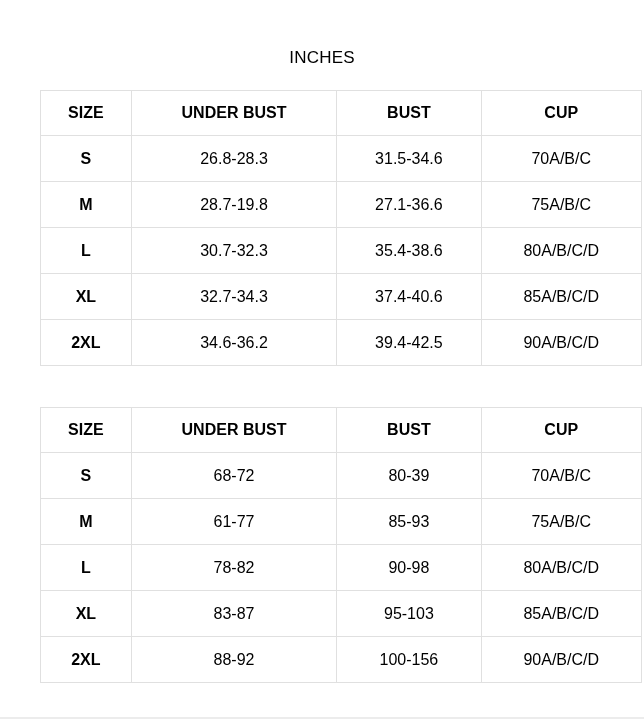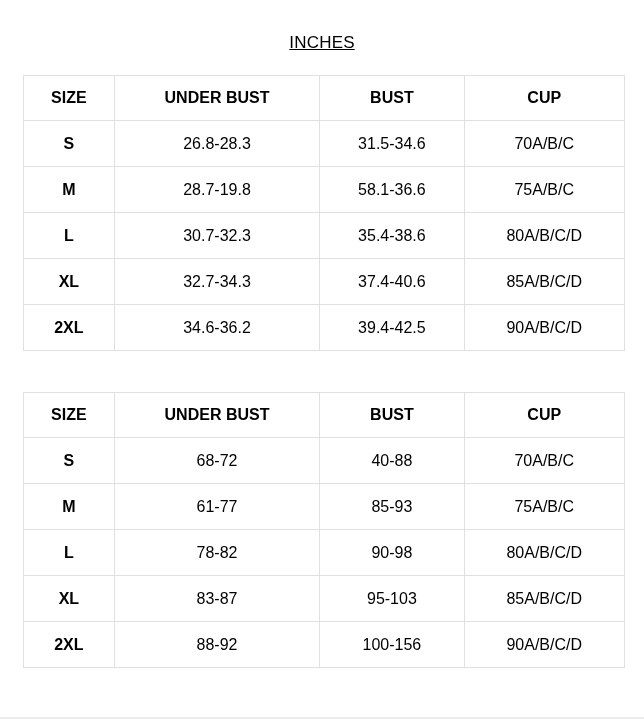--- a/index.html
+++ b/index.html
@@ -22,31 +22,30 @@
   .section-title {
     text-align: center;
     font-size: 17px;
     font-weight: 400;
     letter-spacing: 0.2px;
     color: #000000;
     line-height: 20px;
     margin: 0;
   }
   .title-inches {
-    padding-top: 33px;
-    text-decoration: underline;
+    padding-top: 48px;
   }
   .title-centimeters {
     padding-top: 15px;
   }
   .size-table {
     border-collapse: collapse;
     table-layout: fixed;
     width: 602px;
-    margin-left: 23px;
+    margin-left: 40px;
     background: #15803d;
   }
   .table-inches { margin-top: 22px; }
   .table-centimeters { margin-top: 41px; }
   .size-table th,
   .size-table td {
     border: 1px solid #e0e0e0;
     text-align: center;
     vertical-align: middle;
     font-size: 16px;
@@ -106,21 +105,21 @@
     <tbody>
         <tr>
           <th>S</th>
           <td>26.8-28.3</td>
           <td>31.5-34.6</td>
           <td>70A/B/C</td>
         </tr>
         <tr>
           <th>M</th>
           <td>28.7-19.8</td>
-          <td>58.1-36.6</td>
+          <td>27.1-36.6</td>
           <td>75A/B/C</td>
         </tr>
         <tr>
           <th>L</th>
           <td>30.7-32.3</td>
           <td>35.4-38.6</td>
           <td>80A/B/C/D</td>
         </tr>
         <tr>
           <th>XL</th>
@@ -150,21 +149,21 @@
           <th>SIZE</th>
           <th>UNDER BUST</th>
           <th>BUST</th>
           <th>CUP</th>
         </tr>
     </thead>
     <tbody>
         <tr>
           <th>S</th>
           <td>68-72</td>
-          <td>40-88</td>
+          <td>80-39</td>
           <td>70A/B/C</td>
         </tr>
         <tr>
           <th>M</th>
           <td>61-77</td>
           <td>85-93</td>
           <td>75A/B/C</td>
         </tr>
         <tr>
           <th>L</th>

